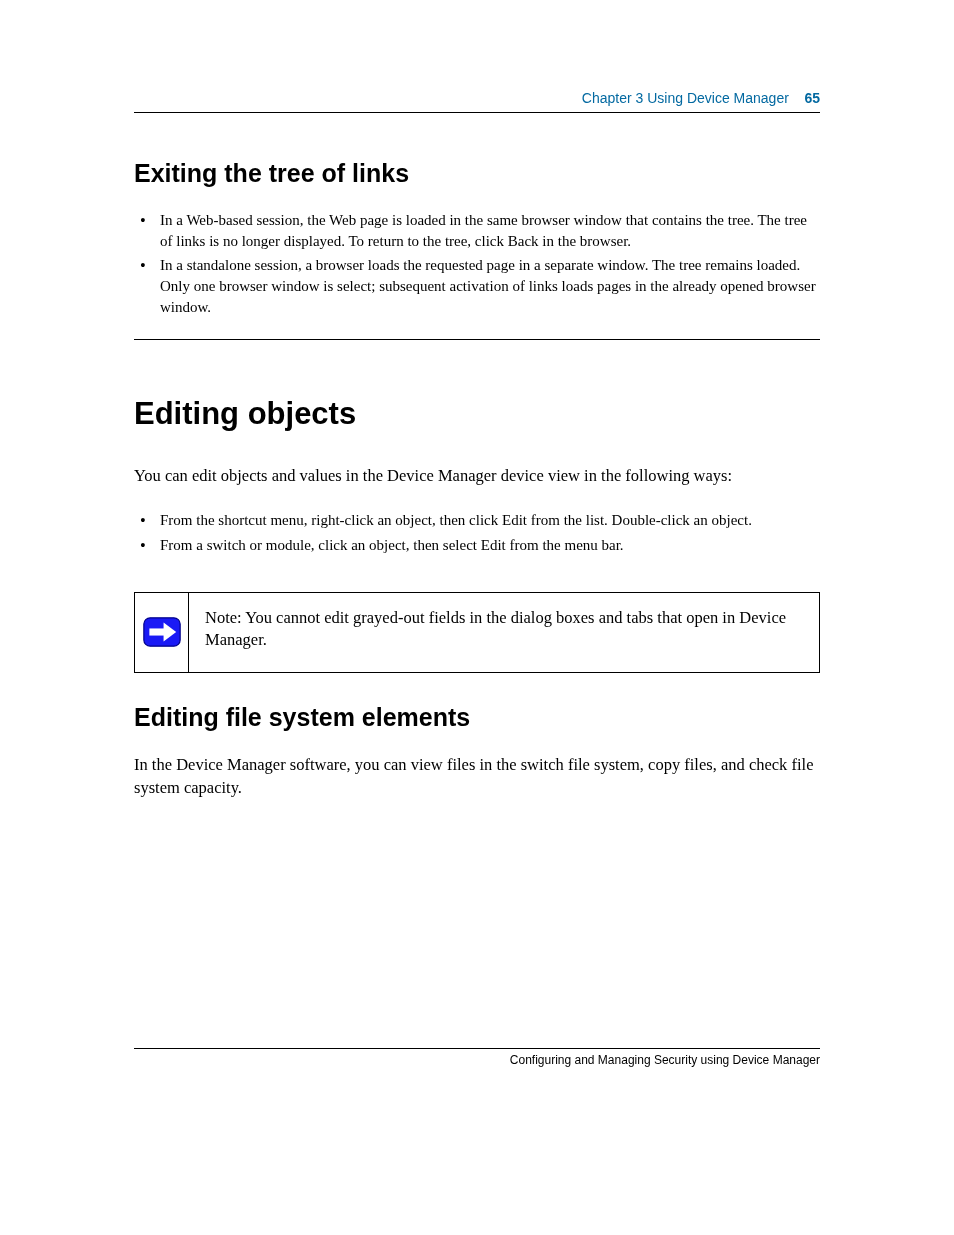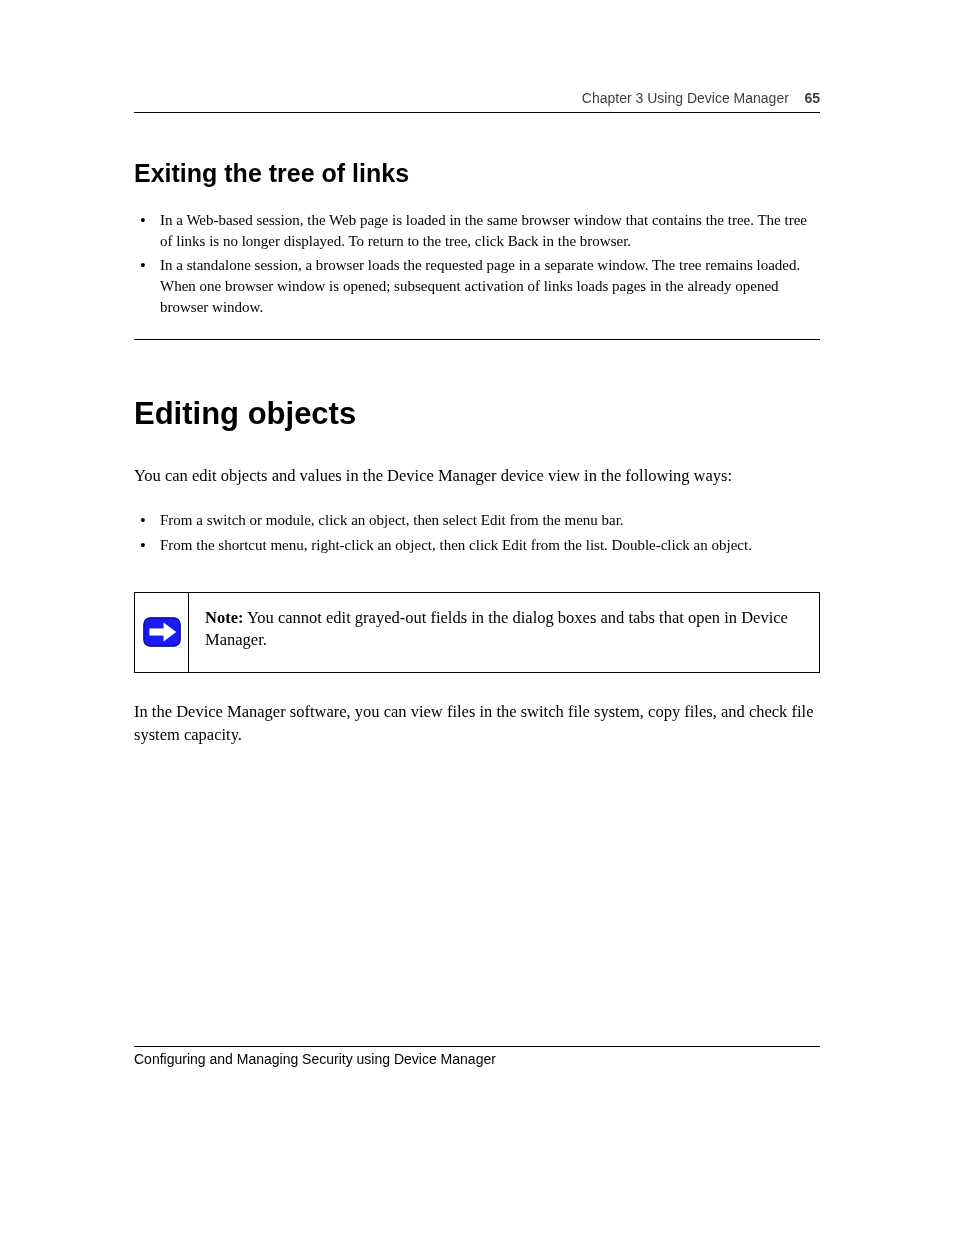--- a/index.html
+++ b/index.html
@@ -11,21 +11,21 @@
     color: #000;
     position: relative;
   }
   .page {
     padding: 90px 134px 0 134px;
   }
   .running-header {
     text-align: right;
     font-family: Arial, Helvetica, sans-serif;
     font-size: 14px;
-    color: #404040;
+    color: #0369a1;
     margin-bottom: 6px;
   }
   .running-header .page-num {
     font-weight: bold;
   }
   .top-rule {
     border: none;
     border-top: 1.2px solid #000;
     margin-bottom: 46px;
   }
@@ -83,21 +83,21 @@
     justify-content: center;
     padding: 14px 0;
   }
   .note-text-cell {
     flex: 1;
     padding: 14px 16px 20px 16px;
     font-size: 16.5px;
     line-height: 1.38;
   }
   .note-text-cell b {
-    font-weight: bold;
+    font-weight: normal;
   }
   .arrow-svg {
     width: 38px;
     height: 30px;
     display: block;
   }
   .section-h2 {
     font-family: Arial, Helvetica, sans-serif;
     font-size: 25px;
     font-weight: bold;
@@ -110,66 +110,67 @@
     margin-top: 30px;
   }
   .footer {
     position: absolute;
     bottom: 168px;
     left: 134px;
     right: 134px;
   }
   .footer-text {
     font-family: Arial, Helvetica, sans-serif;
-    font-size: 14px;
-    text-align: left;
+    font-size: 12px;
+    text-align: right;
     margin-top: 4px;
   }
 </style>
 </head>
 <body>
 
 <div class="page">
   <div class="running-header">
     <span>Chapter 3</span>
     <span>Using Device Manager</span>
     &nbsp;&nbsp;
     <span class="page-num">65</span>
   </div>
   <hr class="top-rule">
 
   <div class="h2">Exiting the tree of links</div>
   <ul class="bullets">
     <li>In a Web-based session, the Web page is loaded in the same browser window that contains the tree. The tree of links is no longer displayed. To return to the tree, click Back in the browser.</li>
-    <li>In a standalone session, a browser loads the requested page in a separate window. The tree remains loaded. When one browser window is opened; subsequent activation of links loads pages in the already opened browser window.</li>
+    <li>In a standalone session, a browser loads the requested page in a separate window. The tree remains loaded. Only one browser window is select; subsequent activation of links loads pages in the already opened browser window.</li>
   </ul>
 
   <hr class="mid-rule">
 
   <div class="h1">Editing objects</div>
   <p class="body">You can edit objects and values in the Device Manager device view in the following ways:</p>
   <ul class="bullets">
+    <li>From the shortcut menu, right-click an object, then click Edit from the list. Double-click an object.</li>
     <li>From a switch or module, click an object, then select Edit from the menu bar.</li>
-    <li>From the shortcut menu, right-click an object, then click Edit from the list. Double-click an object.</li>
   </ul>
 
   <div class="note-box">
     <div class="note-icon-cell">
       <svg class="arrow-svg" viewBox="0 0 48 38">
         <rect x="1" y="1" width="46" height="36" rx="8" ry="8" fill="#1a1af5" stroke="#00008b" stroke-width="1.5"></rect>
         <g fill="#ffffff">
           <rect x="8" y="14.5" width="20" height="9"></rect>
           <polygon points="26,7 42,19 26,31"></polygon>
         </g>
       </svg>
     </div>
     <div class="note-text-cell">
       <b>Note:</b><span> You cannot edit grayed-out fields in the dialog boxes and tabs that open in Device Manager.</span>
     </div>
   </div>
 
+  <div class="section-h2">Editing file system elements</div>
   <p class="body">In the Device Manager software, you can view files in the switch file system, copy files, and check file system capacity.</p>
 </div>
 
 <div class="footer">
   <hr class="bottom-rule">
   <div class="footer-text">Configuring and Managing Security using Device Manager</div>
 </div>
 
 </body></html>

